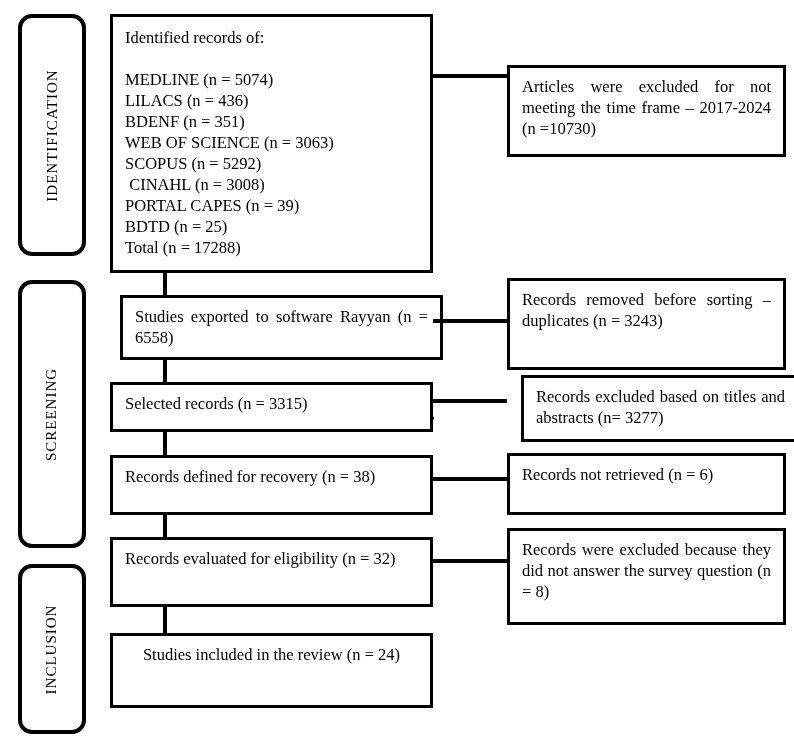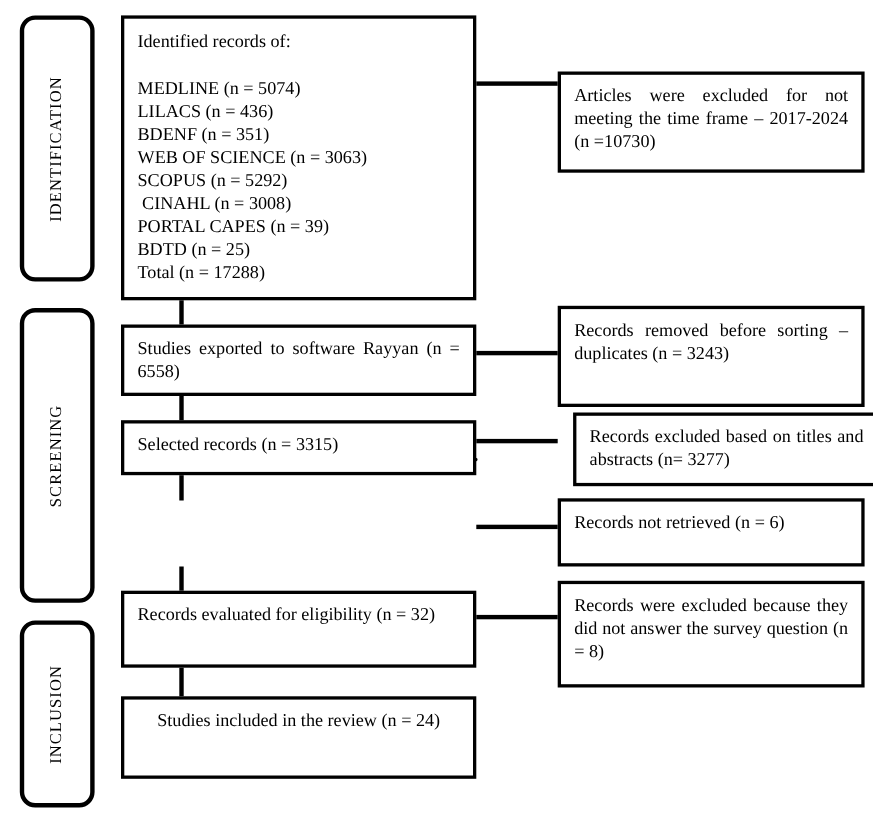--- a/index.html
+++ b/index.html
@@ -74,24 +74,25 @@
 MEDLINE (n = 5074)
 LILACS (n = 436)
 BDENF (n = 351)
 WEB OF SCIENCE (n = 3063)
 SCOPUS (n = 5292)
  CINAHL (n = 3008)
 PORTAL CAPES (n = 39)
 BDTD (n = 25)
 Total (n = 17288)</div>
 
-  <div class="box justify" style="left:110px; top:295px; width:323px; height:65px;">Studies exported to software Rayyan (n = 6558)</div>
+  <div class="box justify" style="left:120px; top:295px; width:323px; height:65px;">Studies exported to software Rayyan (n = 6558)</div>
 
   <div class="box" style="left:110px; top:382px; width:323px; height:50px;">Selected records (n = 3315)</div>
 
+  <div class="box" style="left:110px; top:455px; width:323px; height:60px;">Records defined for recovery (n = 38)</div>
 
   <div class="box justify" style="left:110px; top:537px; width:323px; height:70px;">Records evaluated for eligibility (n = 32)</div>
 
   <div class="box" style="left:110px; top:633px; width:323px; height:75px;text-align:center;">Studies included in the review (n = 24)</div>
 
   <div class="box justify" style="left:507px; top:65px; width:279px; height:92px;">Articles were excluded for not meeting the time frame – 2017-2024 (n =10730)</div>
 
   <div class="box justify" style="left:507px; top:278px; width:279px; height:92px;">Records removed before sorting – duplicates (n = 3243)</div>
 
   <div class="box justify" style="left:507px; top:375px; width:279px; height:67px;margin-left:14px;">Records excluded based on titles and abstracts (n= 3277)</div>

